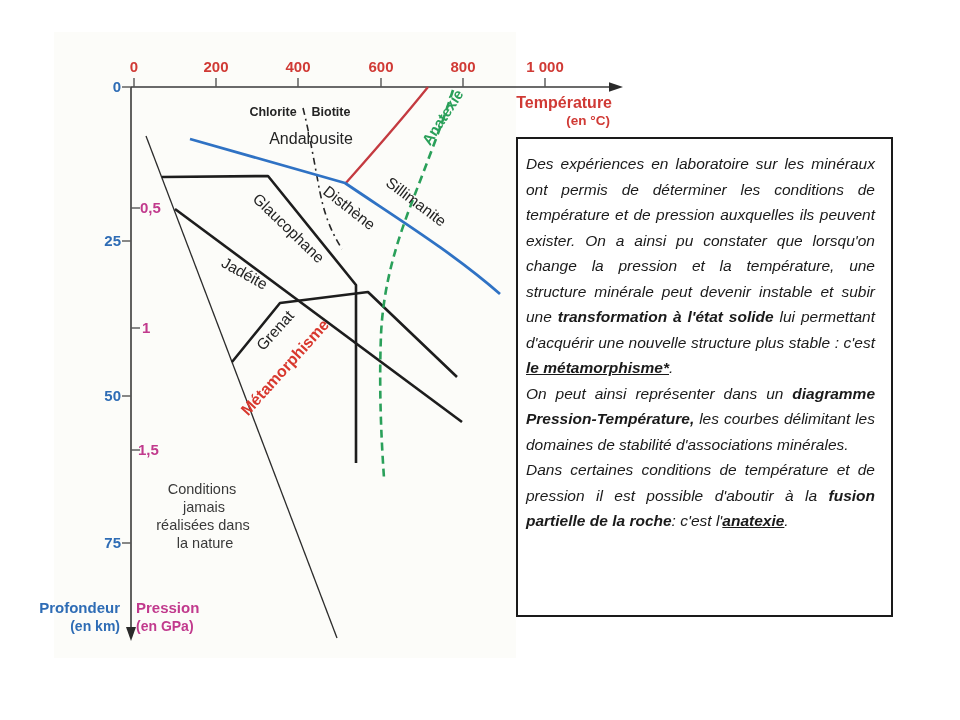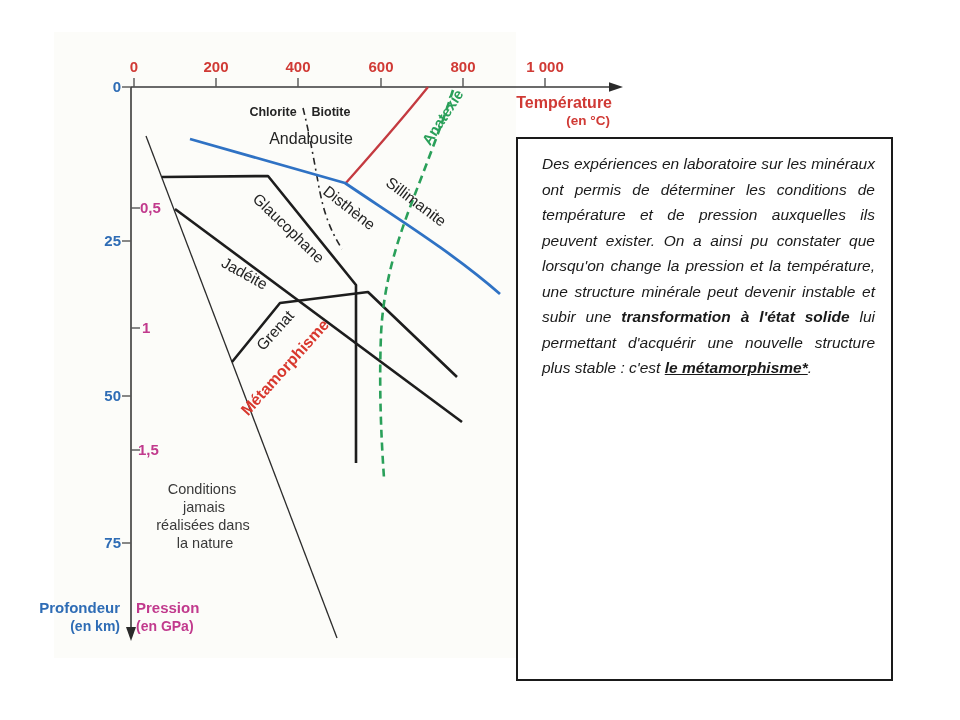--- a/index.html
+++ b/index.html
@@ -17,23 +17,23 @@
   .depth-unit{fill:#2e6cb5;font-size:14px;font-weight:700;text-anchor:end;}
   .press-title{fill:#c13a8d;font-size:15px;font-weight:700;text-anchor:start;}
   .press-unit{fill:#c13a8d;font-size:14px;font-weight:700;text-anchor:start;}
   .mineral{fill:#242424;font-size:15.5px;text-anchor:middle;}
   .mineral-sm{fill:#242424;font-size:12.5px;font-weight:700;text-anchor:middle;}
   .cond{fill:#3a3a3a;font-size:14.5px;text-anchor:middle;}
   .meta{fill:#d8382e;font-size:16px;font-weight:700;text-anchor:middle;}
   .anat{fill:#2aa05a;font-size:15px;font-weight:700;text-anchor:middle;}
 
   #textbox{
-    position:absolute;left:516px;top:137px;width:377px;height:544px;
+    position:absolute;left:516px;top:137px;width:377px;height:480px;
     box-sizing:border-box;border:2px solid #1a1a1a;background:#fff;
-    padding:12px 16px 0 24px;
+    padding:12px 16px 0 8px;
     font-style:italic;font-size:15.5px;line-height:25.5px;
     color:#1a1a1a;text-align:justify;
   }
   #textbox p{margin:0;}
   #textbox .b{font-weight:700;}
   #textbox .u{text-decoration:underline;}
 </style>
 </head>
 <body>
 
@@ -124,15 +124,17 @@
     <g>
       <text class="cond" x="202" y="494">Conditions</text>
       <text class="cond" x="204" y="512">jamais</text>
       <text class="cond" x="203" y="530">réalisées dans</text>
       <text class="cond" x="205" y="548">la nature</text>
     </g>
   </svg>
 
   <div id="textbox">
     <p><span>Des expériences en laboratoire sur les minéraux ont permis de déterminer les conditions de température et de pression auxquelles ils peuvent exister. On a ainsi pu constater que lorsqu'on change la pression et la température, une structure minérale peut devenir instable et subir une </span><span class="b">transformation à l'état solide</span><span> lui permettant d'acquérir une nouvelle structure plus stable : c'est </span><span class="b u">le métamorphisme*</span><span>.</span></p>
+    <p><span>On peut ainsi représenter dans un </span><span class="b">diagramme Pression-Température,</span><span> les courbes délimitant les domaines de stabilité d'associations minérales.</span></p>
+    <p><span>Dans certaines conditions de température et de pression il est possible d'aboutir à la </span><span class="b">fusion partielle de la roche</span><span>: c'est l'</span><span class="b u">anatexie</span><span>.</span></p>
   </div>
 
 </div>
 
 </body></html>

